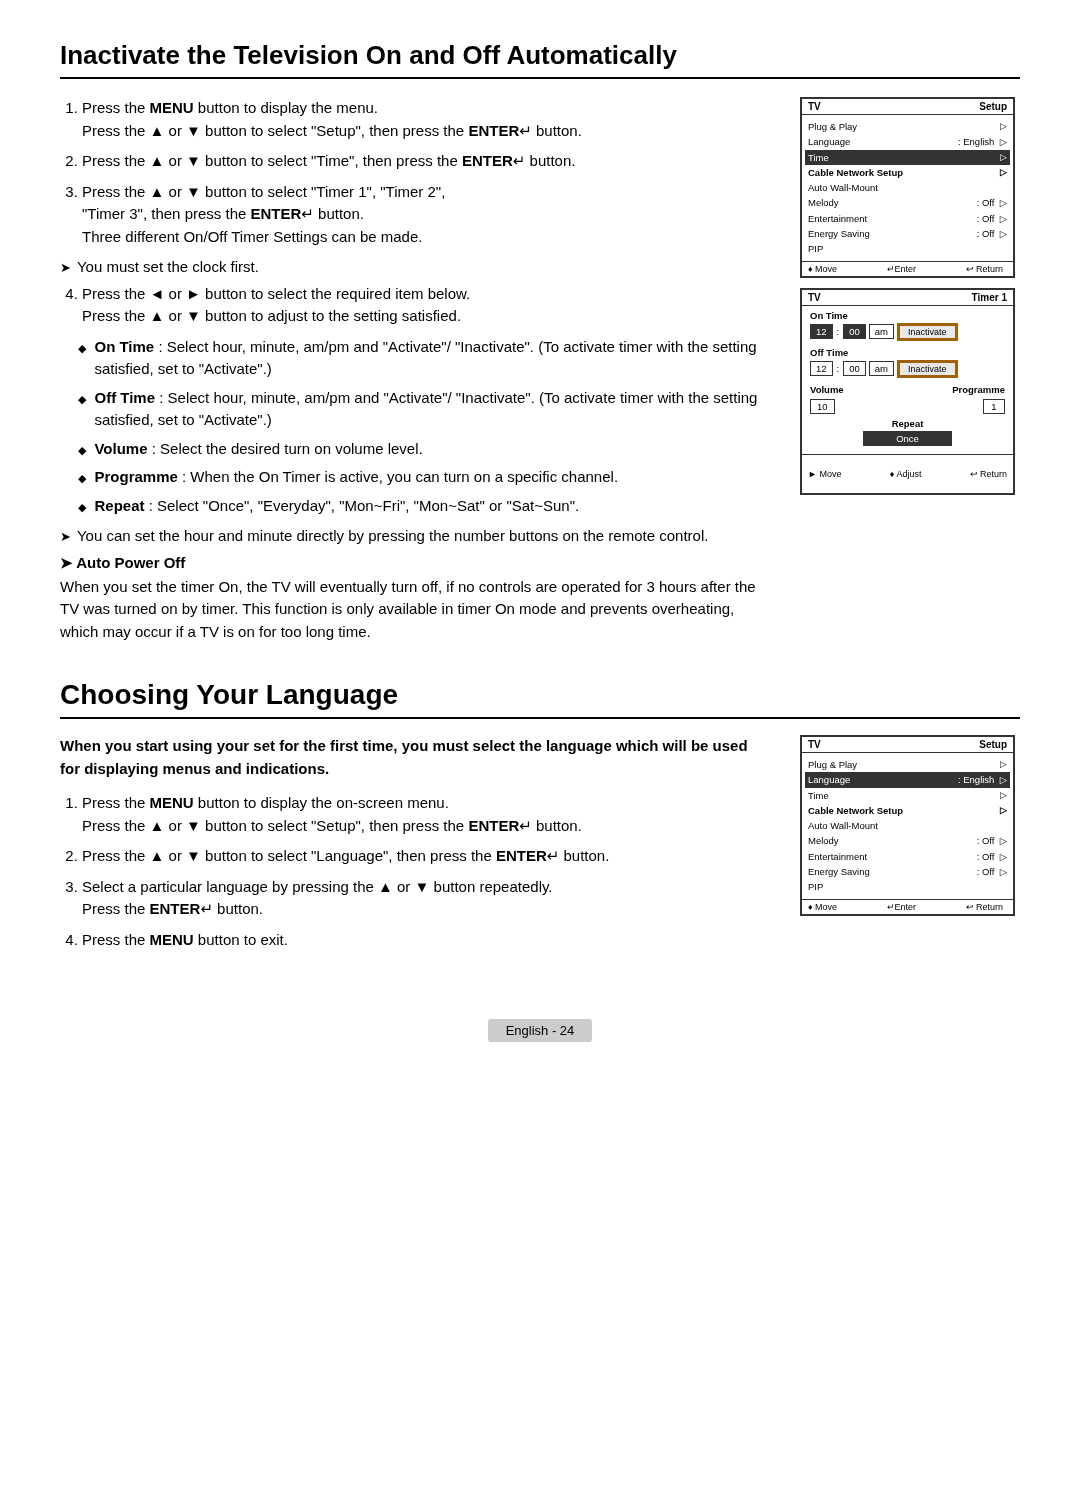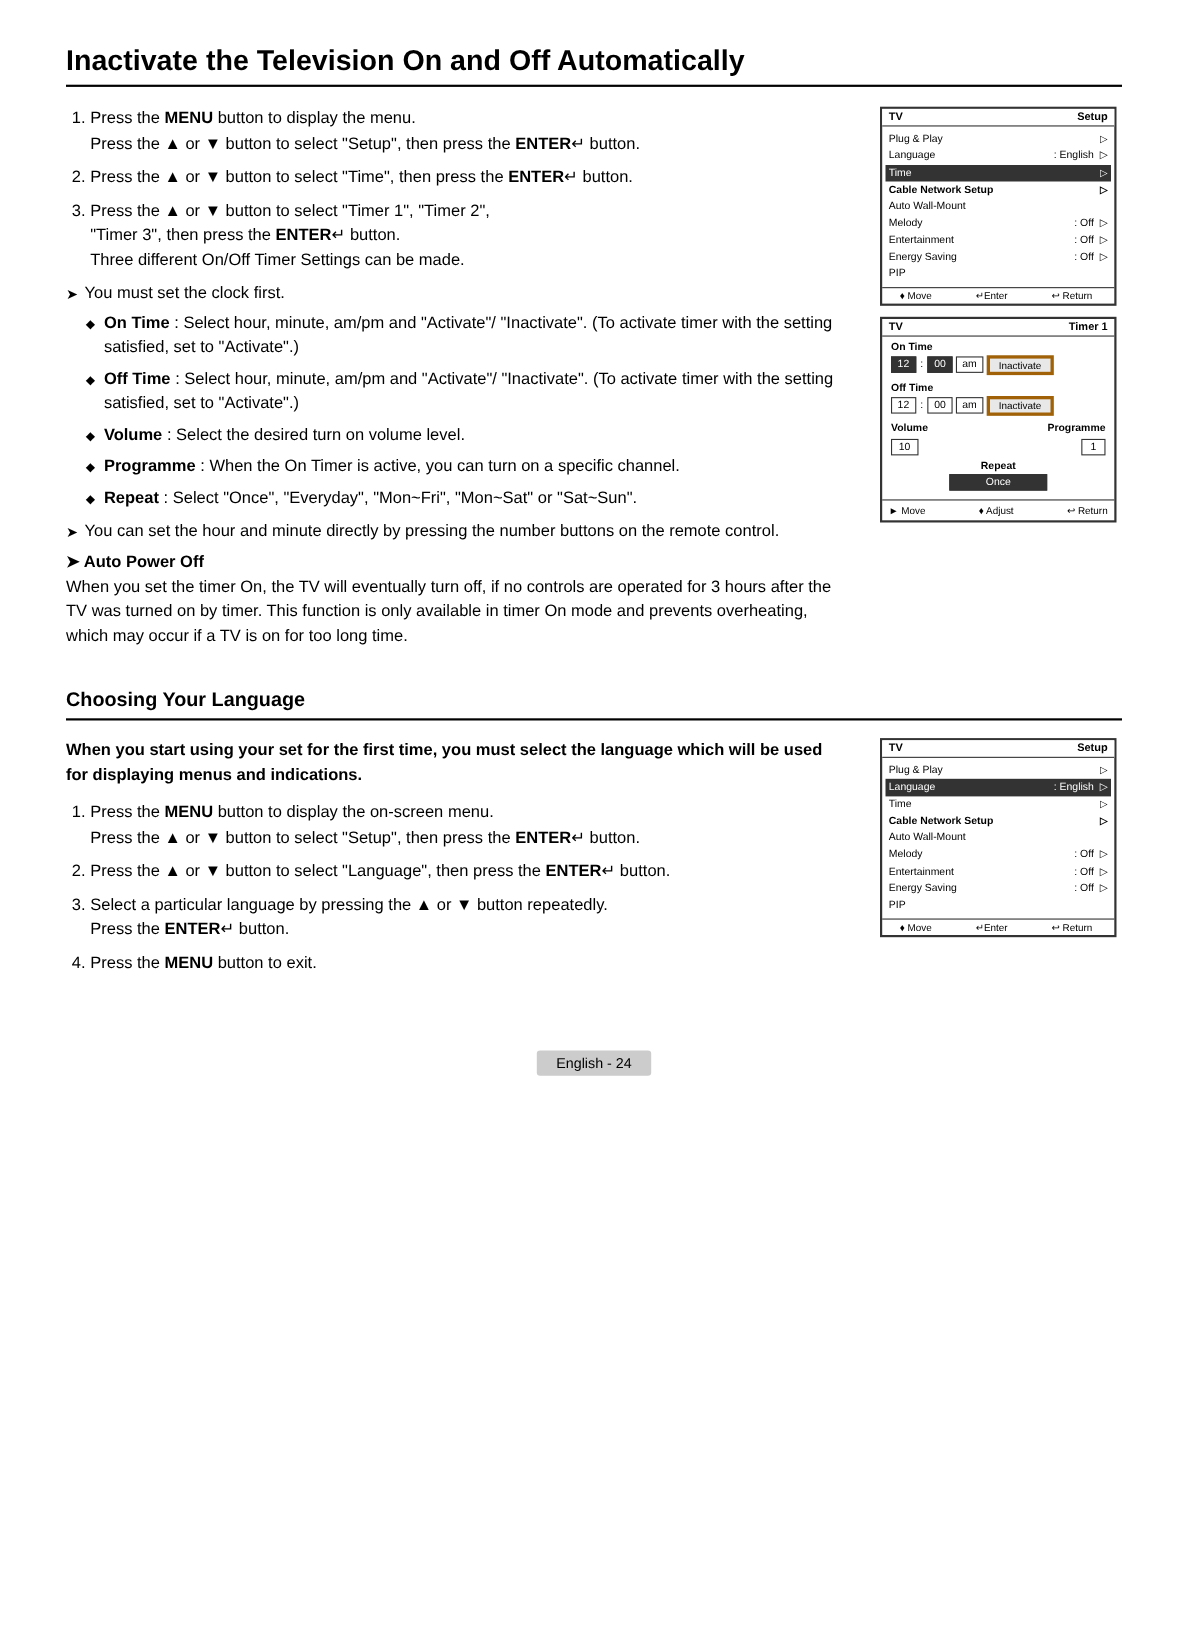--- a/index.html
+++ b/index.html
@@ -13,21 +13,21 @@
       padding: 40px 60px 40px 60px;
     }
     h1.section-title {
       font-size: 26px;
       font-weight: bold;
       border-bottom: 2px solid #000;
       padding-bottom: 6px;
       margin-bottom: 18px;
     }
     h2.section-title {
-      font-size: 18px;
+      font-size: 28px;
       font-weight: bold;
       border-bottom: 2px solid #000;
       padding-bottom: 6px;
       margin-bottom: 16px;
       margin-top: 36px;
     }
     .section {
       margin-bottom: 10px;
     }
     .two-col {
@@ -118,21 +118,21 @@
       margin: 0 -3px;
     }
     .tv-row .arrow-r {
       font-size: 9px;
     }
     .tv-footer {
       border-top: 1px solid #333;
       display: flex;
       justify-content: space-between;
       align-items: center;
-      padding: 2px 16px;
+      padding: 2px 6px;
       font-size: 9px;
     }
     .tv-footer span { margin-right: 4px; }
 
     
     .timer-screen {
       border: 2px solid #333;
       background: #fff;
       width: 215px;
       font-size: 9.5px;
@@ -204,21 +204,21 @@
       font-size: 9.5px;
       background: #333;
       color: #fff;
       margin-bottom: 4px;
     }
     .timer-footer {
       border-top: 1px solid #333;
       display: flex;
       justify-content: space-between;
       align-items: center;
-      padding: 4px 6px;
+      padding: 14px 6px;
       font-size: 9px;
     }
 
     .intro-bold {
       font-weight: bold;
       margin-bottom: 12px;
       line-height: 1.5;
     }
     .auto-power-title {
       font-weight: bold;
@@ -266,20 +266,26 @@
           "Timer 3", then press the <b>ENTER</b><span>↵</span> button.<br>
           Three different On/Off Timer Settings can be made.
         </li>
       </ol>
 
       <div class="arrow-item">
         <span class="arrow-icon">➤</span>
         <span>You must set the clock first.</span>
       </div>
 
+      <ol start="4">
+        <li>
+          Press the ◄ or ► button to select the required item below.<br>
+          Press the ▲ or ▼ button to adjust to the setting satisfied.
+        </li>
+      </ol>
 
       <div class="bullet-items">
         <div class="bullet-item">
           <span class="diamond">◆</span>
           <span><b>On Time</b> : Select hour, minute, am/pm and "Activate"/ "Inactivate". (To activate timer with the setting satisfied, set to "Activate".)</span>
         </div>
         <div class="bullet-item">
           <span class="diamond">◆</span>
           <span><b>Off Time</b> : Select hour, minute, am/pm and "Activate"/ "Inactivate". (To activate timer with the setting satisfied, set to "Activate".)</span>
         </div>

